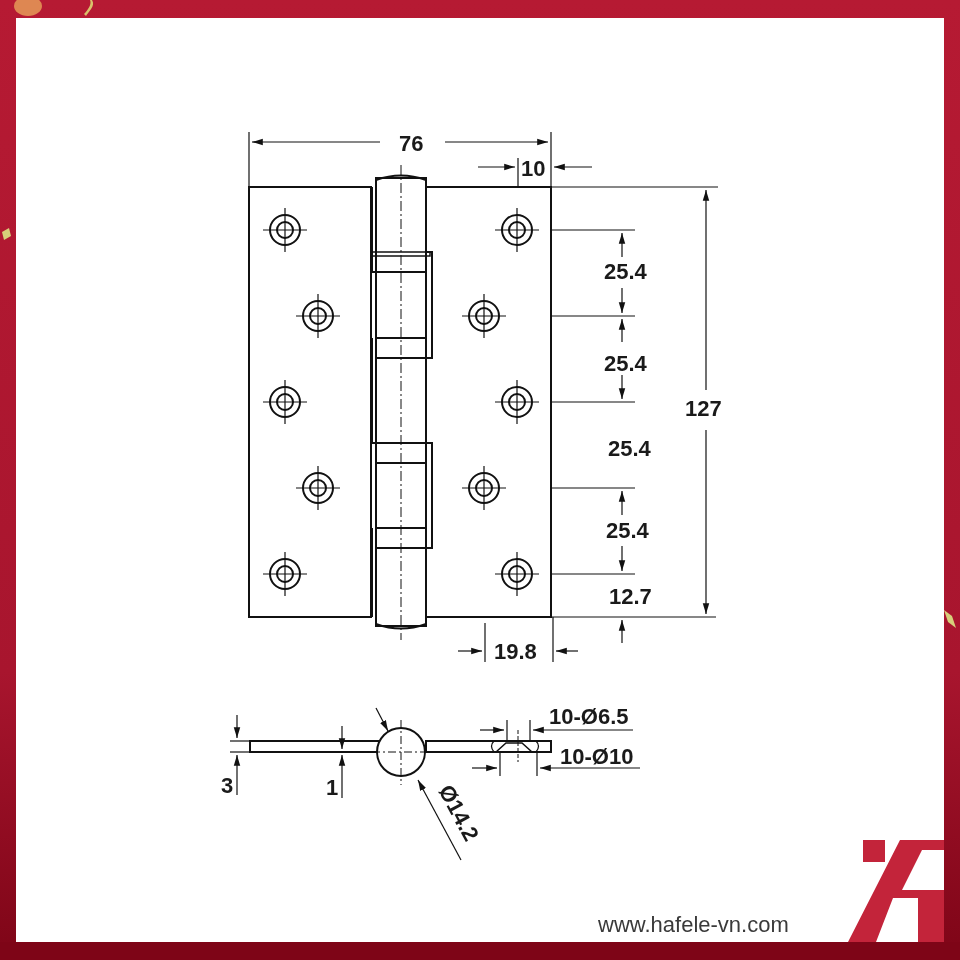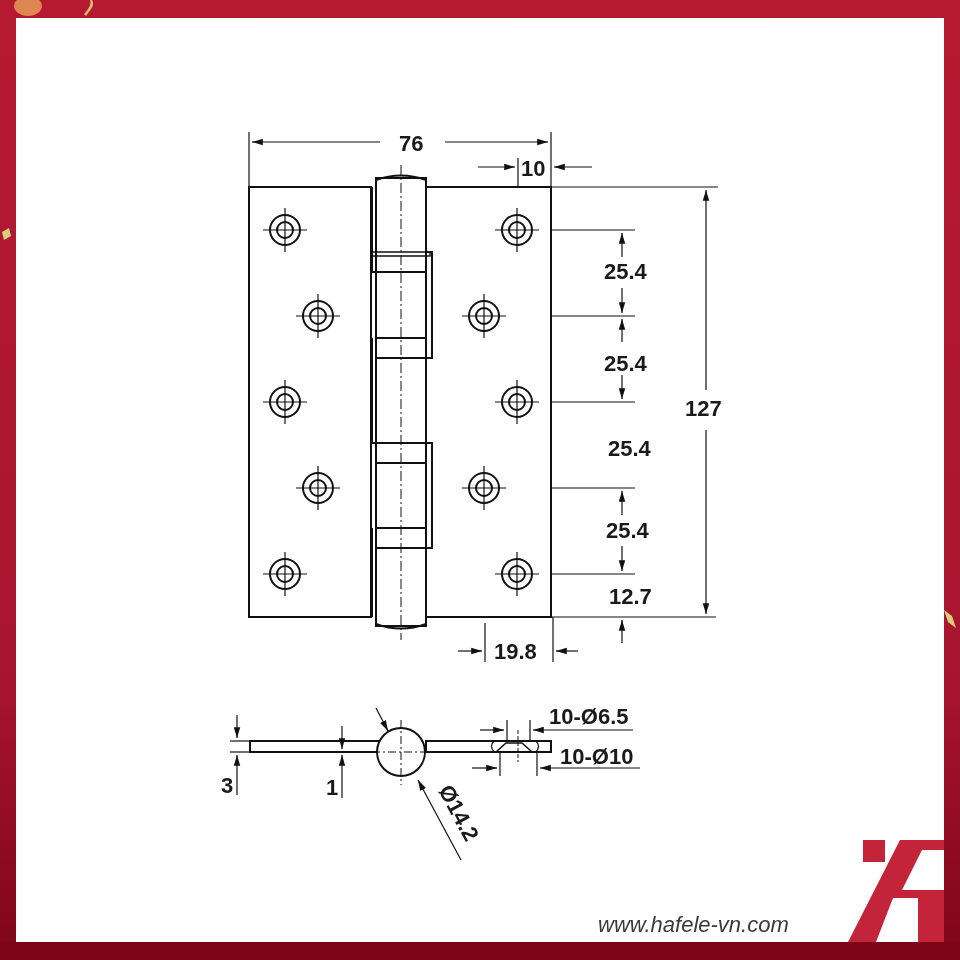--- a/index.html
+++ b/index.html
@@ -8,21 +8,21 @@
       background: linear-gradient(180deg, #b61a33 0%, #a8152e 70%, #7e0517 100%);
       font-family: "Liberation Sans", sans-serif;
     }
     .frame-bottom { position: absolute; left: 0; top: 942px; width: 960px; height: 18px; background: #7e0517; }
     .panel { position: absolute; left: 16px; top: 18px; width: 928px; height: 924px; background: #ffffff; }
     .confetti { position: absolute; }
     svg.drawing { position: absolute; left: 0; top: 0; width: 960px; height: 960px; }
     .dim { font-family: "Liberation Sans", sans-serif; font-weight: bold; font-size: 22px; fill: #1a1a1a; }
     .url {
       position: absolute; left: 598px; top: 912px; font-size: 22px; color: #3a3a3a;
-      font-family: "Liberation Sans", sans-serif; letter-spacing: 0px; font-style: italic;
+      font-family: "Liberation Sans", sans-serif; letter-spacing: 0px;
     }
   </style>
 </head>
 <body>
 
 <div class="panel"></div>
 <div class="frame-bottom"></div>
 
 <svg class="confetti" style="left:0;top:0;width:960px;height:960px;pointer-events:none">
   <ellipse cx="28" cy="6" rx="14" ry="10" fill="#e8a35a" opacity="0.8"></ellipse>

